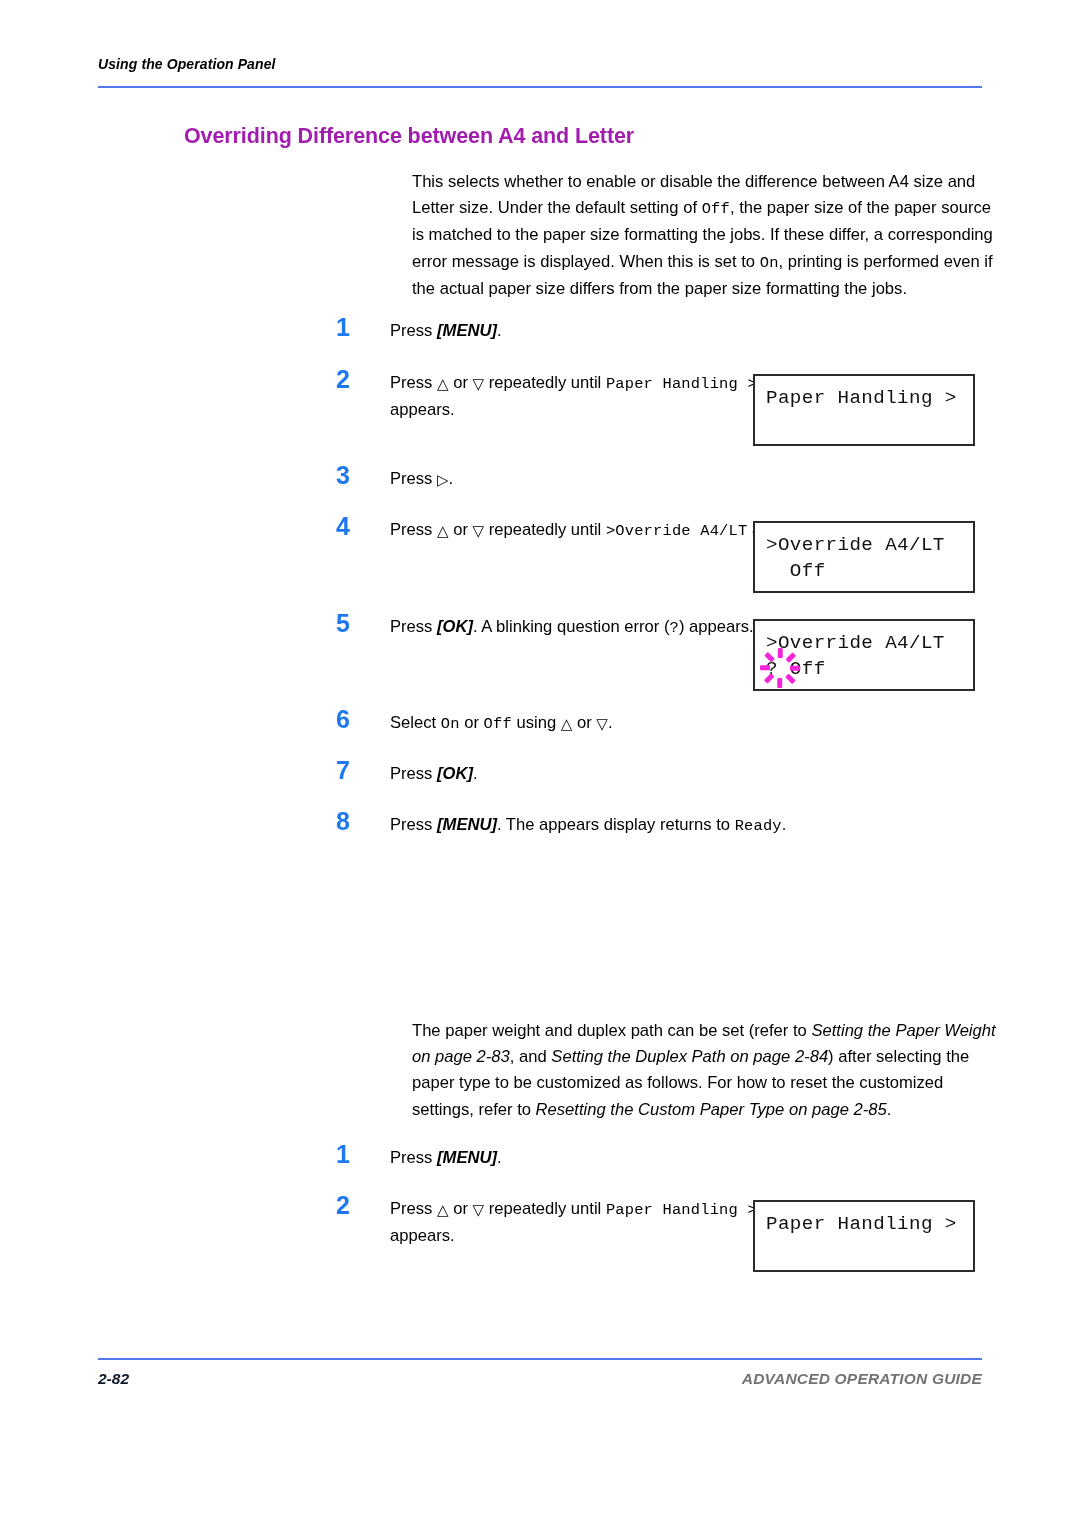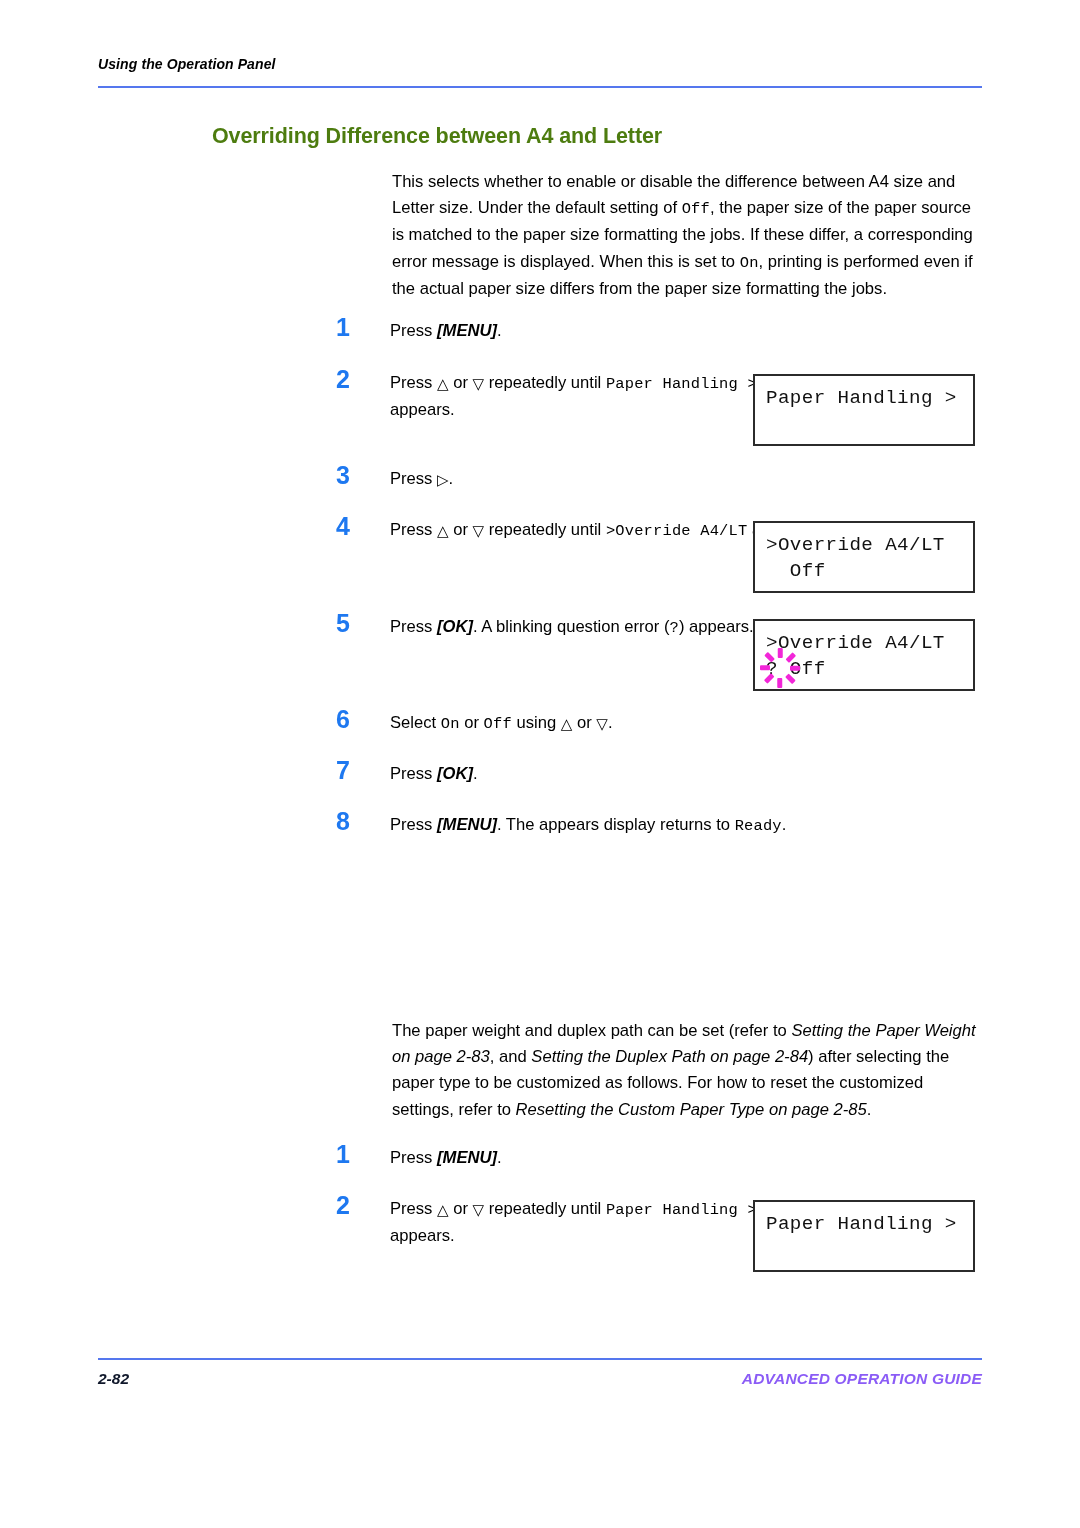--- a/index.html
+++ b/index.html
@@ -60,41 +60,41 @@
     color: #0f172a;
   }
   .footer-guide {
     position: absolute;
     right: 98px;
     top: 1370px;
     font-size: 15.5px;
     font-style: italic;
     font-weight: bold;
     letter-spacing: 0.2px;
-    color: #8b5cf6;
+    color: #737373;
   }
 
   
   .h1 {
     position: absolute;
-    left: 212px;
+    left: 184px;
     font-size: 21.5px;
     font-weight: bold;
-    color: #4d7c0f;
+    color: #a21caf;
     letter-spacing: -0.1px;
     white-space: nowrap;
     text-align: center;
   }
   .h1.a { top: 124px; }
   .h1.b { top: 866px; }
 
   
   .para {
     position: absolute;
-    left: 392px;
+    left: 412px;
     width: 595px;
     font-size: 16.6px;
     line-height: 26.2px;
     color: #000;
     text-align: left;
   }
   .para.p1 { top: 169px; }
   .para.p2 { top: 912px; }
   .para.p3 { top: 1018px; }
 

